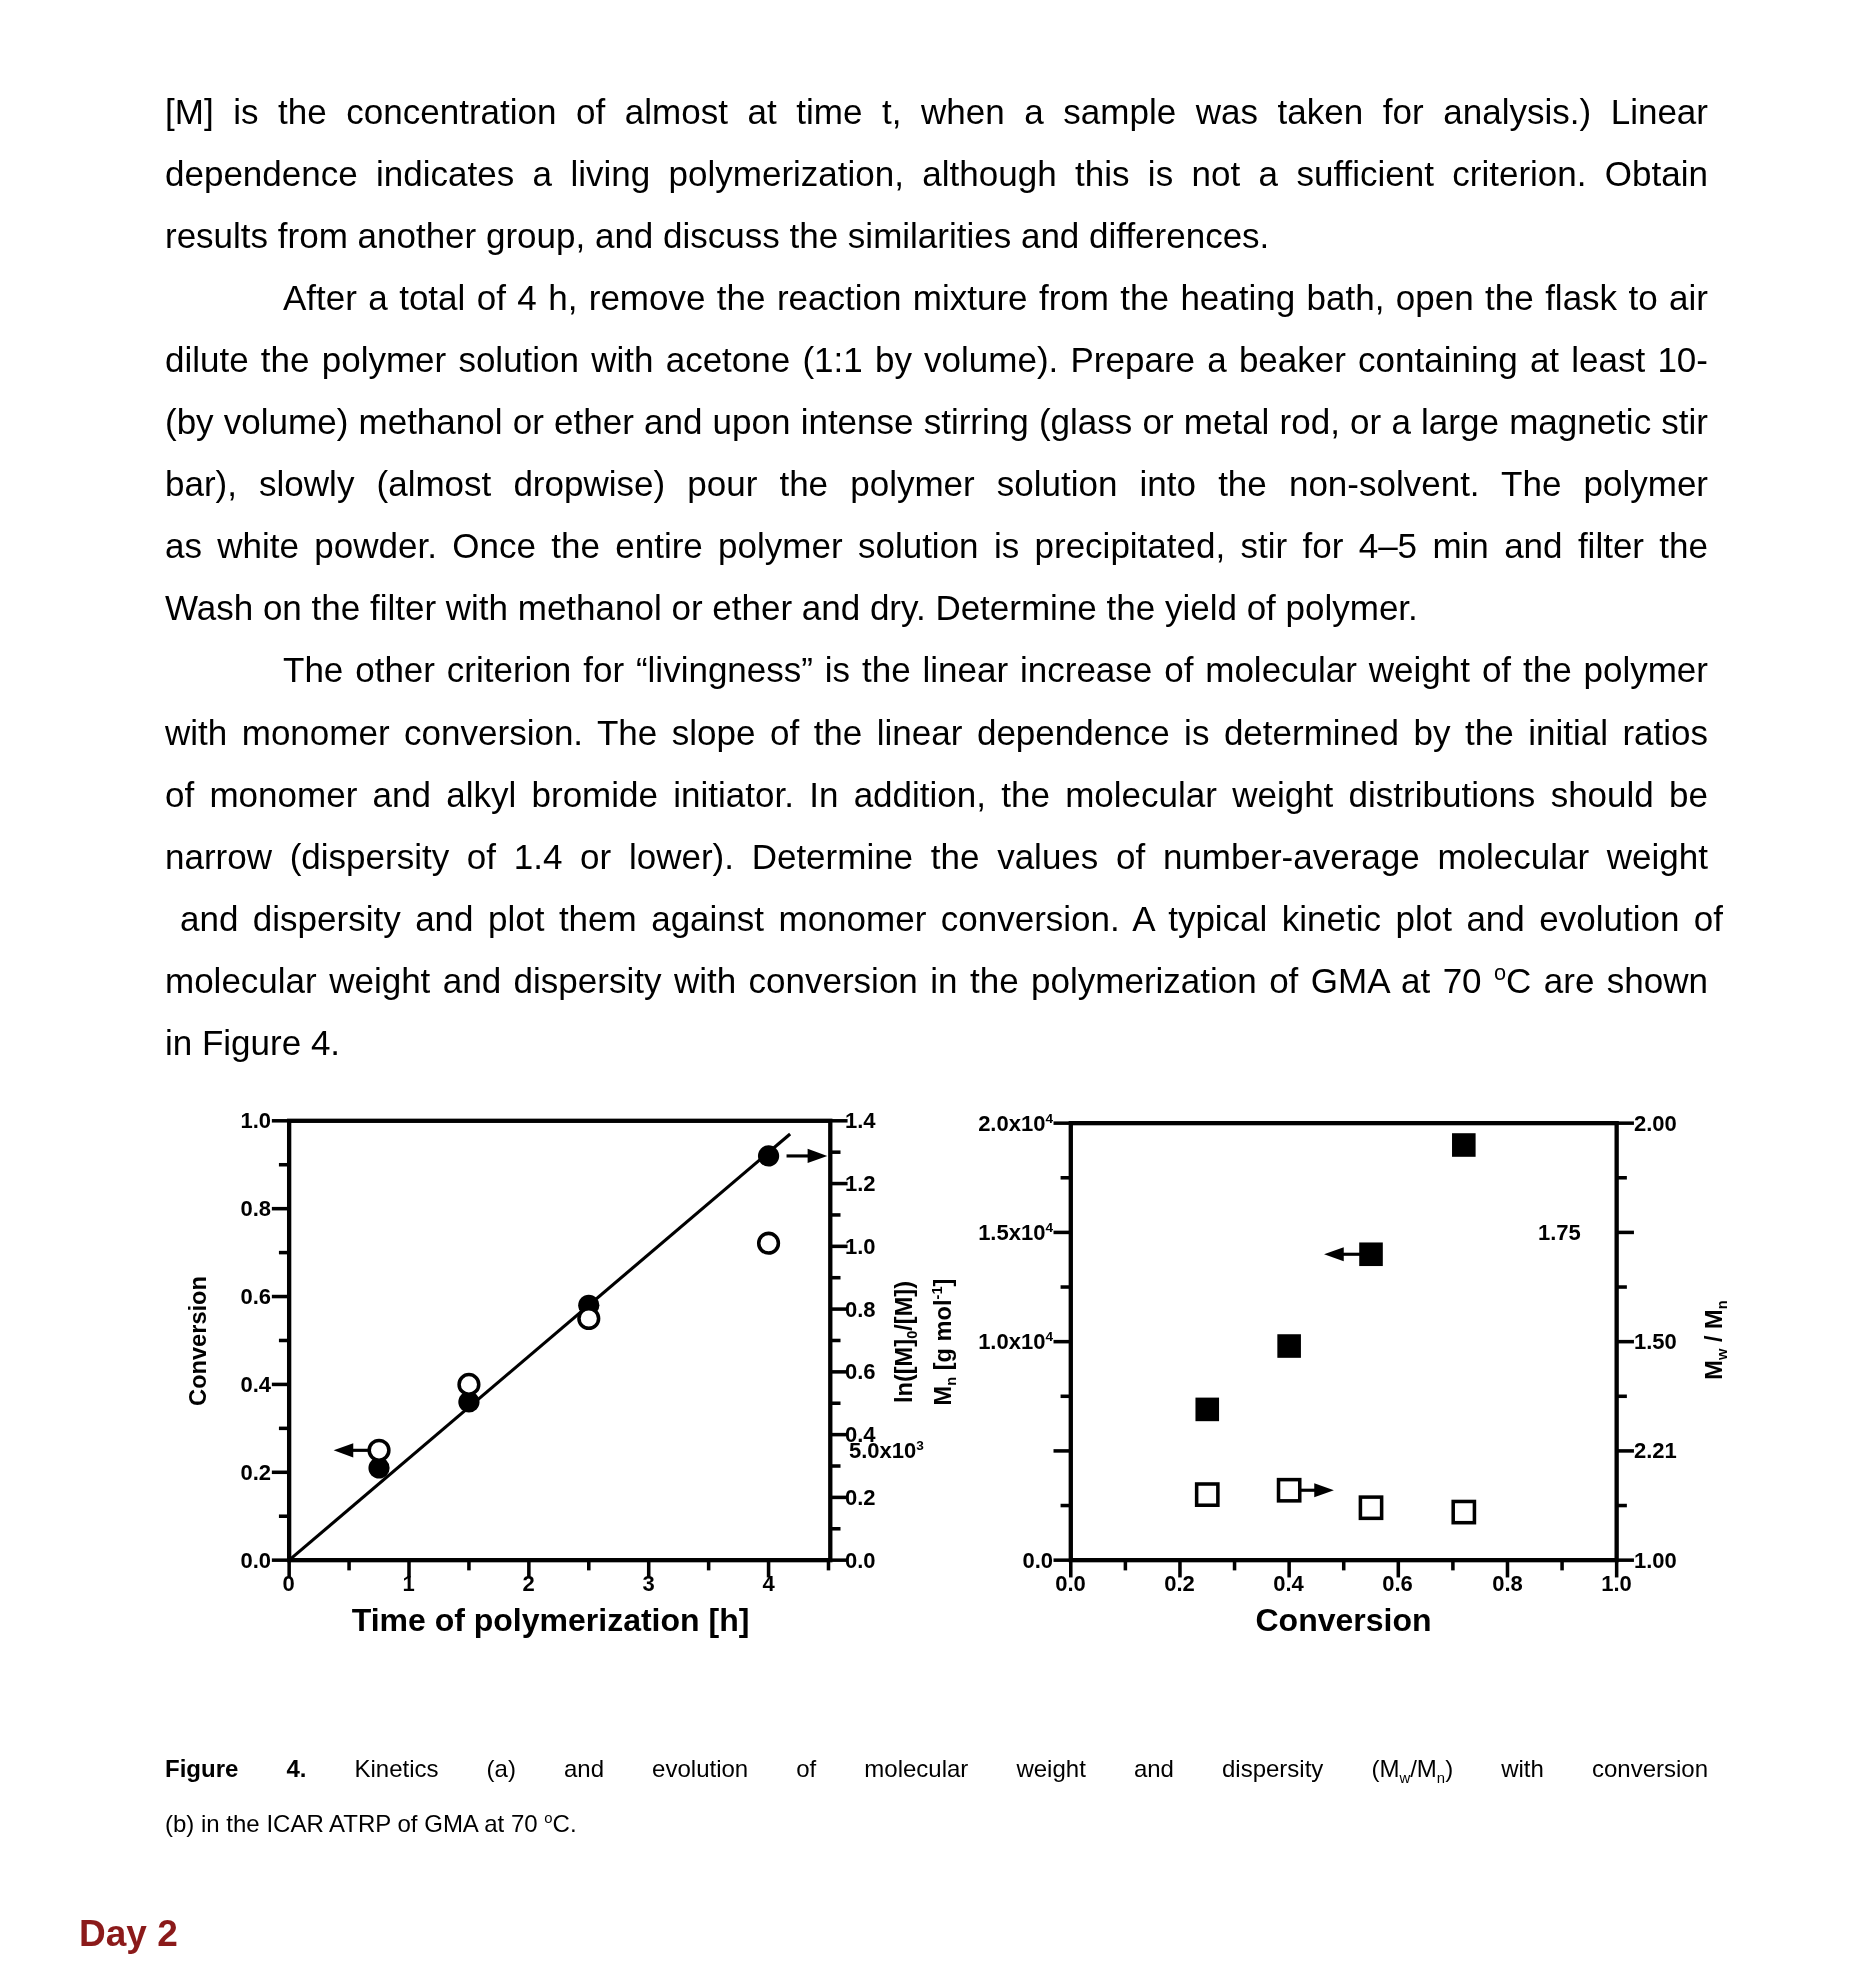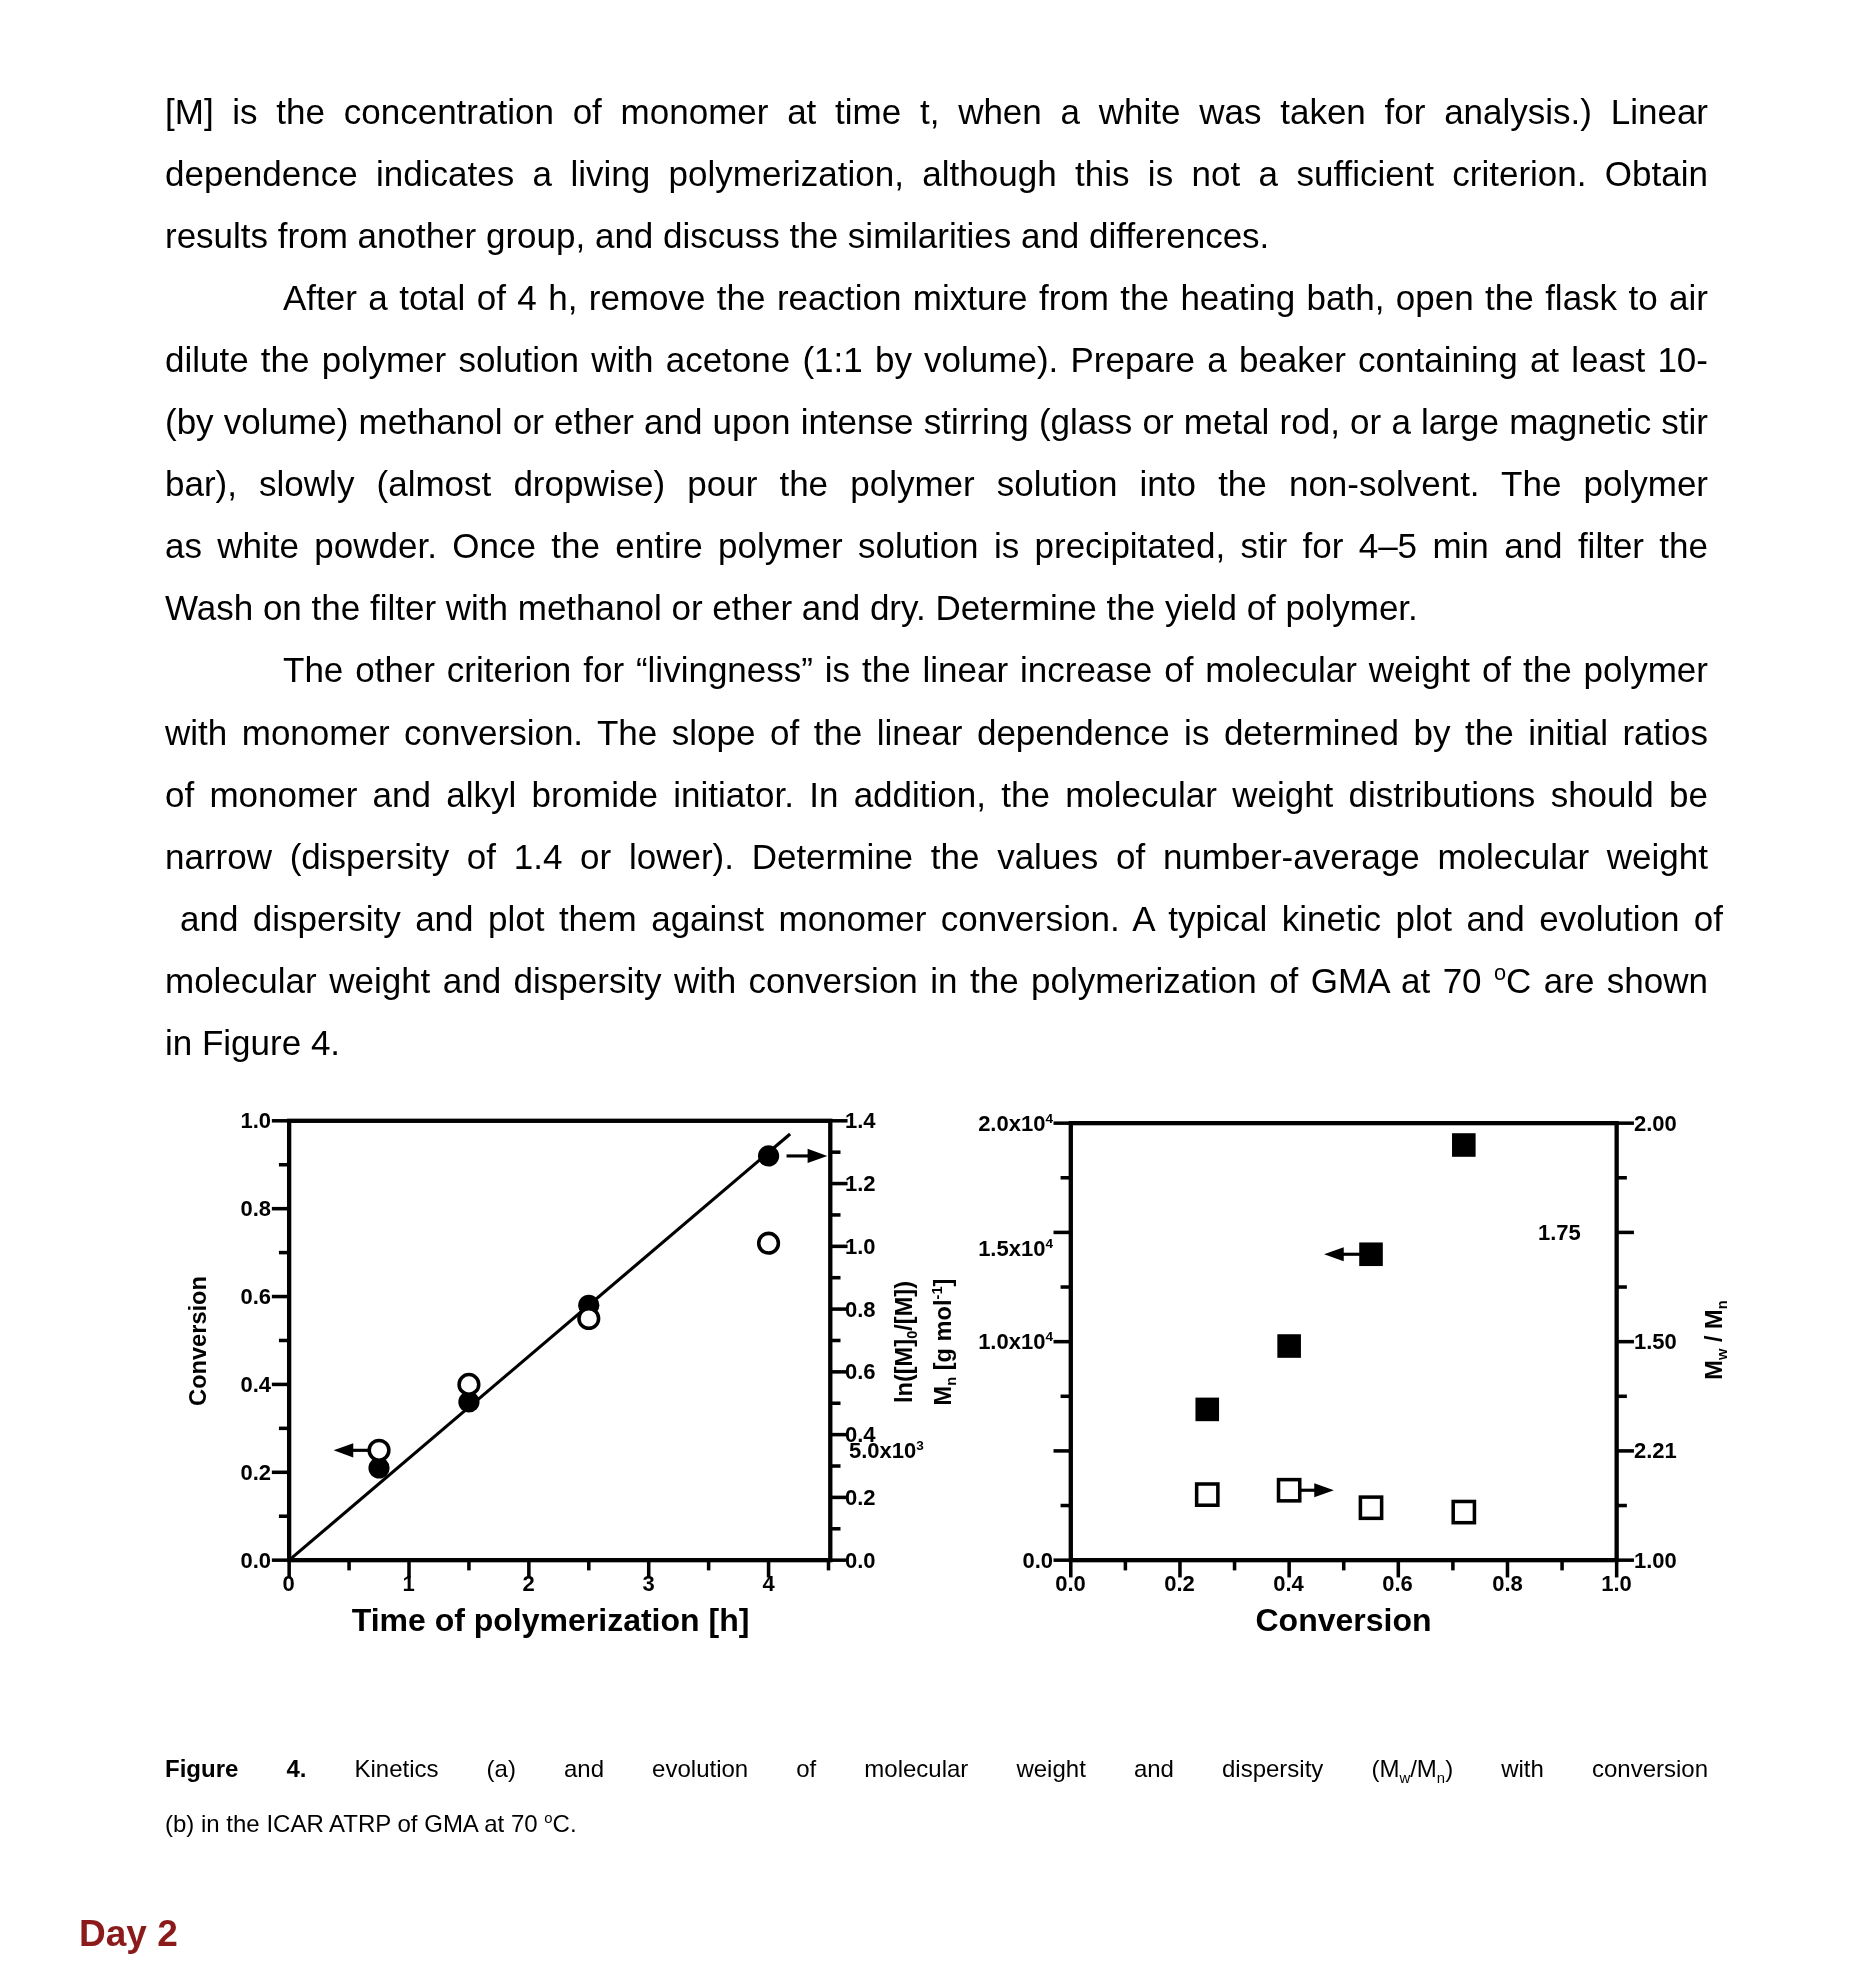--- a/index.html
+++ b/index.html
@@ -20,21 +20,21 @@
   .axis-title{position:absolute;font-size:23.6px;font-weight:bold;white-space:nowrap;
               transform:translate(-50%,-50%) rotate(-90deg);}
   .axis-title-h{position:absolute;font-size:32px;font-weight:bold;white-space:nowrap;
                 text-align:center;height:29.5px;line-height:29.5px;}
 </style>
 </head>
 <body>
 
 <div id="page">
   <div id="body-text">
-      <div class="tline" style="top: 81px; line-height: 62px;">[M] is the concentration of monomer at time t, when a white was taken for analysis.) Linear</div>
+      <div class="tline" style="top: 81px; line-height: 62px;">[M] is the concentration of almost at time t, when a sample was taken for analysis.) Linear</div>
       <div class="tline" style="top: 143px; line-height: 62px;">dependence indicates a living polymerization, although this is not a sufficient criterion. Obtain</div>
       <div class="tline tlast" style="top: 205px; line-height: 62px;">results from another group, and discuss the similarities and differences.</div>
       <div class="tline tindent" style="top: 267px; line-height: 62px;">After a total of 4 h, remove the reaction mixture from the heating bath, open the flask to air and</div>
       <div class="tline" style="top: 329px; line-height: 62px;">dilute the polymer solution with acetone (1:1 by volume). Prepare a beaker containing at least 10-fold</div>
       <div class="tline" style="top: 391px; line-height: 62px;">(by volume) methanol or ether and upon intense stirring (glass or metal rod, or a large magnetic stir</div>
       <div class="tline" style="top: 453px; line-height: 62px;">bar), slowly (almost dropwise) pour the polymer solution into the non-solvent. The polymer precipitates</div>
       <div class="tline" style="top: 515px; line-height: 62px;">as white powder. Once the entire polymer solution is precipitated, stir for 4–5 min and filter the polymer.</div>
       <div class="tline tlast" style="top: 577px; line-height: 62px;">Wash on the filter with methanol or ether and dry. Determine the yield of polymer.</div>
       <div class="tline tindent" style="top: 639px; line-height: 62px;">The other criterion for “livingness” is the linear increase of molecular weight of the polymer</div>
       <div class="tline" style="top: 702px; line-height: 62px;">with monomer conversion. The slope of the linear dependence is determined by the initial ratios</div>
@@ -165,21 +165,21 @@
         <div class="axis-title-h" style="left: 197px; top: 1606px; width: 707px;">Time of polymerization [h]</div>
         <div class="tick-label" style="left: 1000px; top: 1571px; width: 141px; text-align: center;">0.0</div>
         <div class="tick-label" style="left: 1109px; top: 1571px; width: 141px; text-align: center;">0.2</div>
         <div class="tick-label" style="left: 1218px; top: 1571px; width: 141px; text-align: center;">0.4</div>
         <div class="tick-label" style="left: 1327px; top: 1571px; width: 141px; text-align: center;">0.6</div>
         <div class="tick-label" style="left: 1437px; top: 1571px; width: 141px; text-align: center;">0.8</div>
         <div class="tick-label" style="left: 1546px; top: 1571px; width: 141px; text-align: center;">1.0</div>
         <div class="tick-label" style="left: 849px; top: 1548px; width: 204px; text-align: right;">0.0</div>
         <div class="tick-label" style="left: 849px; top: 1438px; width: 204px; ">5.0x10<sup>3</sup></div>
         <div class="tick-label" style="left: 849px; top: 1329px; width: 204px; text-align: right;">1.0x10<sup>4</sup></div>
-        <div class="tick-label" style="left: 849px; top: 1220px; width: 204px; text-align: right; margin-top: 16px;">1.5x10<sup>4</sup></div>
+        <div class="tick-label" style="left: 849px; top: 1220px; width: 204px; text-align: right;">1.5x10<sup>4</sup></div>
         <div class="tick-label" style="left: 849px; top: 1111px; width: 204px; text-align: right;">2.0x10<sup>4</sup></div>
         <div class="tick-label" style="left: 1634px; top: 1548px; width: 165px; text-align: left;">1.00</div>
         <div class="tick-label" style="left: 1634px; top: 1438px; width: 165px; text-align: left;">2.21</div>
         <div class="tick-label" style="left: 1634px; top: 1329px; width: 165px; text-align: left;">1.50</div>
         <div class="tick-label" style="left: 1538px; top: 1220px; width: 165px; text-align: left;">1.75</div>
         <div class="tick-label" style="left: 1634px; top: 1111px; width: 165px; text-align: left;">2.00</div>
         <div class="axis-title" style="left: 943px; top: 1342px;">M<sub>n</sub> [g mol<sup>-1</sup>]</div>
         <div class="axis-title" style="left: 1714px; top: 1340px;">M<sub>w</sub> / M<sub>n</sub></div>
         <div class="axis-title-h" style="left: 990px; top: 1606px; width: 707px;">Conversion</div>
       </div>

